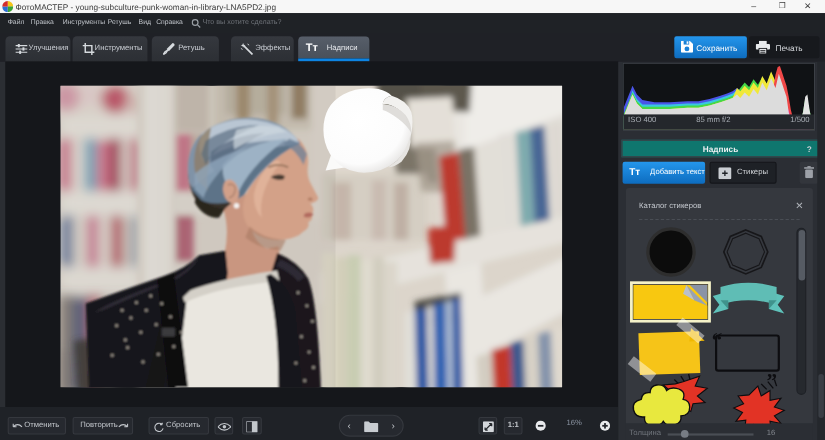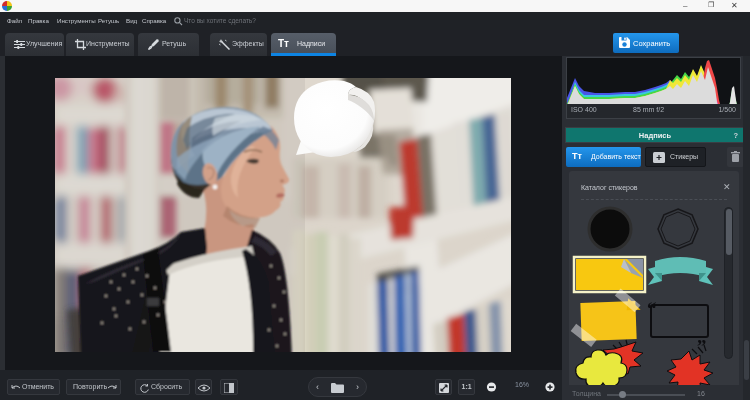--- a/index.html
+++ b/index.html
@@ -60,20 +60,21 @@
 <div id="app">
 
   <div id="titlebar" class="abs"></div>
   <svg class="abs" style="left:2px;top:1px" width="10" height="10" viewBox="0 0 10 10">
     <circle cx="5" cy="5" r="5" fill="#ddd"></circle>
     <path d="M5 5 L5 0 A5 5 0 0 1 10 5 Z" fill="#f5c518"></path>
     <path d="M5 5 L10 5 A5 5 0 0 1 5 10 Z" fill="#3aa335"></path>
     <path d="M5 5 L5 10 A5 5 0 0 1 0 5 Z" fill="#2b6fd4"></path>
     <path d="M5 5 L0 5 A5 5 0 0 1 5 0 Z" fill="#d42b2b"></path>
   </svg>
+  <div id="title-text" class="abs">ФотоМАСТЕР - young-subculture-punk-woman-in-library-LNA5PD2.jpg</div>
   <div class="abs winbtn" style="left:683px;">–</div>
   <div class="abs winbtn" style="left:708px;font-size:7px;">❐</div>
   <div class="abs winbtn" style="left:731px;">✕</div>
 
   <div id="menubar" class="abs"></div>
   <div class="abs menu-item" style="left:7px;">Файл</div>
   <div class="abs menu-item" style="left:28px;">Правка</div>
   <div class="abs menu-item" style="left:57px;">Инструменты</div>
   <div class="abs menu-item" style="left:98px;">Ретушь</div>
   <div class="abs menu-item" style="left:126px;">Вид</div>
@@ -126,20 +127,30 @@
       <span class="lbl" style="left:26px;">Надписи</span>
     <span style="position:absolute;left:7px;top:5px;font-weight:bold;font-size:10px;color:#fff;">Тт</span>
     </div>
   <div class="abs topbtn" id="btn-save">
       <span style="position:absolute;left:20px;top:6px;">Сохранить</span>
     <svg style="position:absolute;left:6px;top:4px;" width="11" height="11" viewBox="0 0 11 11">
       <path d="M0 1 Q0 0 1 0 H8 L11 3 V10 Q11 11 10 11 H1 Q0 11 0 10 Z" fill="#fff"></path>
       <rect x="2.5" y="0" width="5" height="3.5" fill="#1a82d8"></rect>
         <rect x="5.2" y="0.6" width="1.6" height="2.2" fill="#fff"></rect>
       <circle cx="5.5" cy="7.5" r="2.2" fill="#1a82d8"></circle>
+    </svg>
+    </div>
+  <div class="abs topbtn" id="btn-print">
+      <span style="position:absolute;left:24px;top:6px;">Печать</span>
+    <svg style="position:absolute;left:6px;top:4px;" width="13" height="12" viewBox="0 0 13 12">
+      <rect x="3" y="0" width="7" height="3" fill="#e8eaec"></rect>
+      <rect x="0" y="3" width="13" height="5" rx="1" fill="#e8eaec"></rect>
+      <rect x="3" y="7" width="7" height="5" fill="#e8eaec" stroke="#17191d" stroke-width="0.8"></rect>
+      <line x1="4.2" y1="9" x2="8.8" y2="9" stroke="#17191d" stroke-width="0.8"></line>
+      <line x1="4.2" y1="10.5" x2="8.8" y2="10.5" stroke="#17191d" stroke-width="0.8"></line>
     </svg>
     </div>
 
   <div id="leftgutter" class="abs"></div>
   <div id="canvas" class="abs"></div>
   <svg id="photo" class="abs" viewBox="0 0 456 274" preserveAspectRatio="none">
     <defs>
       <filter id="b6" x="-20%" y="-20%" width="140%" height="140%">
           <feGaussianBlur stdDeviation="5"></feGaussianBlur>
         </filter>

